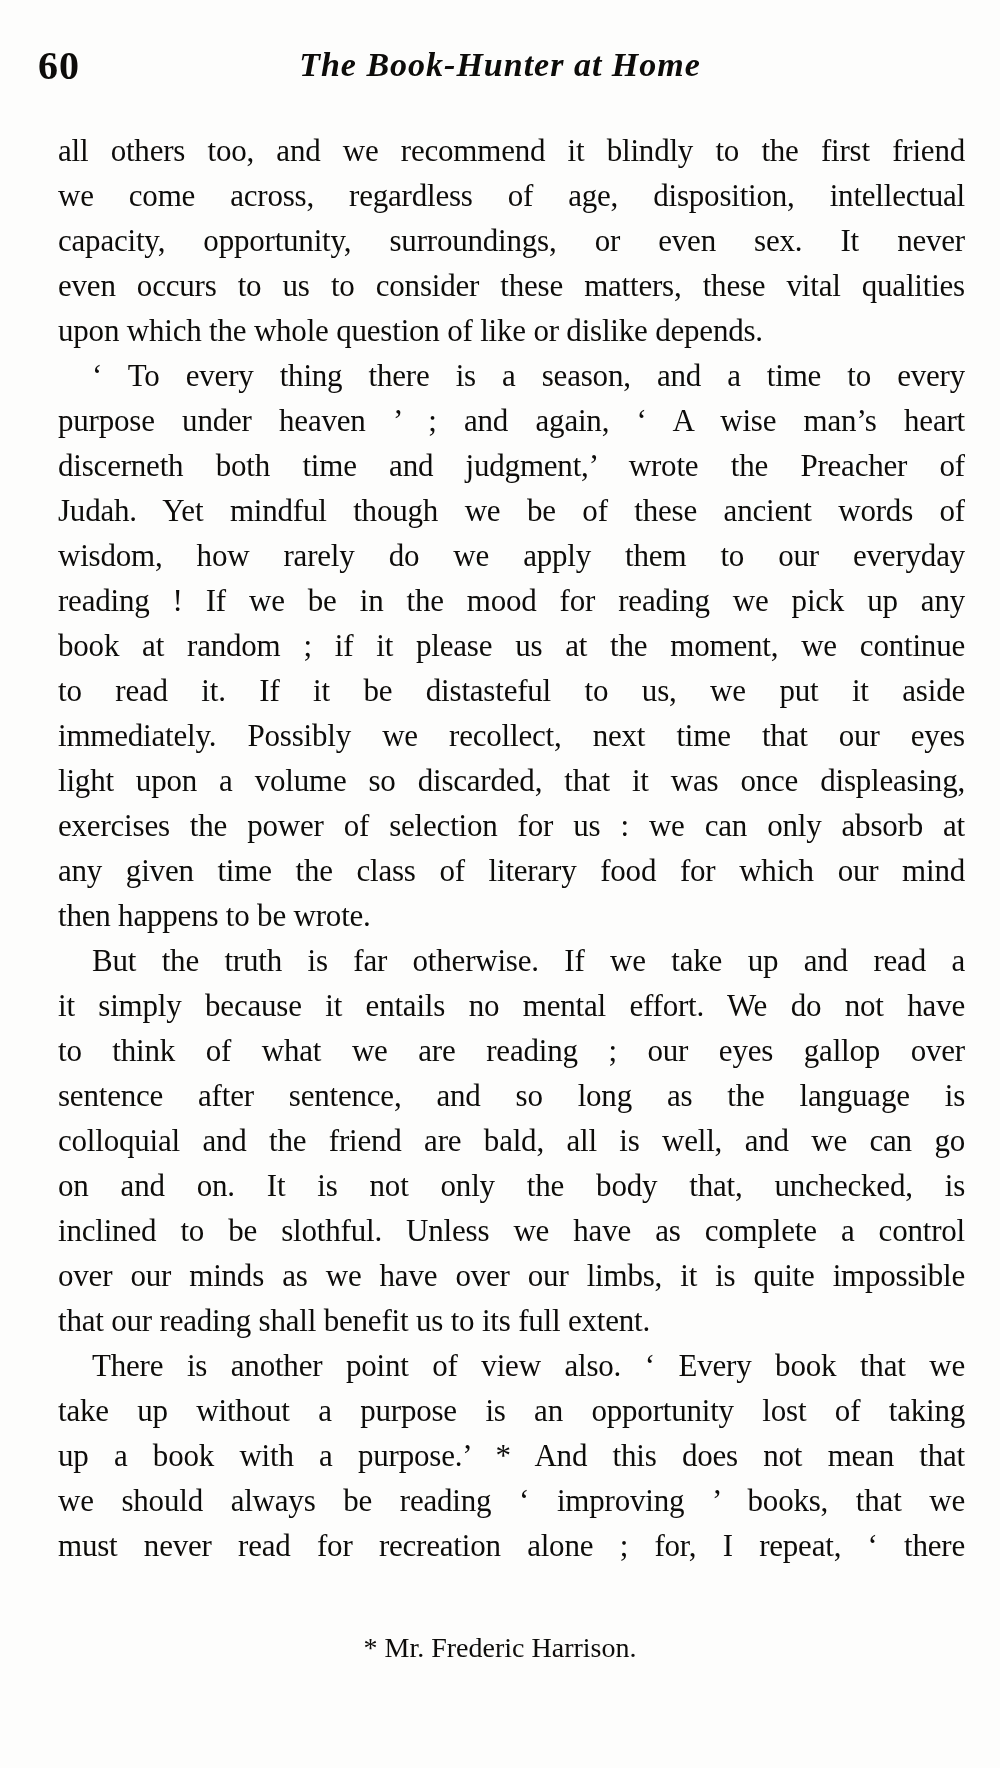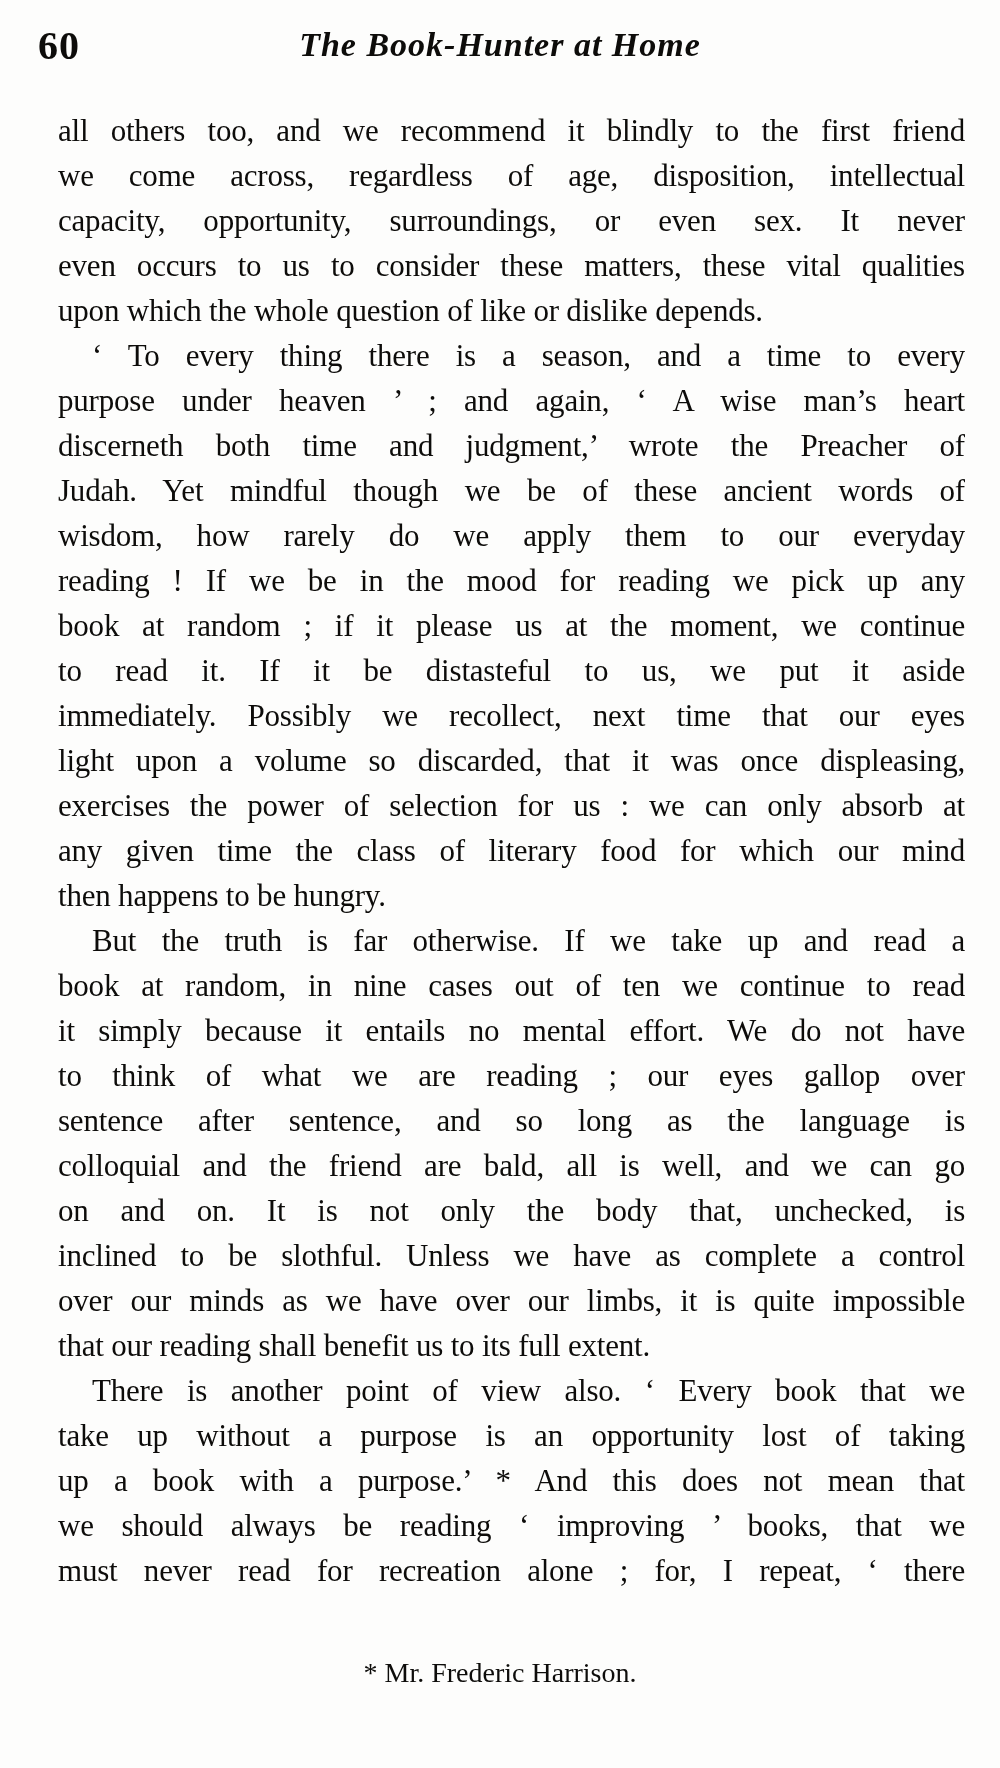--- a/index.html
+++ b/index.html
@@ -9,21 +9,21 @@
   }
   .page {
     position: relative;
     width: 1000px;
     height: 1768px;
     background: #fdfdfc;
     color: #0d0c0a;
     font-family: "Liberation Serif", "DejaVu Serif", serif;
     overflow: hidden;
     box-sizing: border-box;
-    padding-top: 20px;
+    padding-top: 40px;
   }
   .running-header {
     position: relative;
     height: 50px;
     text-align: center;
   }
   .pagenum {
     position: absolute;
     left: 38px;
     top: 2px;
@@ -96,26 +96,25 @@
       <div class="line">discerneth both time and judgment,’ wrote the Preacher of</div>
       <div class="line">Judah.  Yet mindful though we be of these ancient words of</div>
       <div class="line">wisdom, how rarely do we apply them to our everyday</div>
       <div class="line">reading !  If we be in the mood for reading we pick up any</div>
       <div class="line">book at random ; if it please us at the moment, we continue</div>
       <div class="line">to read it.  If it be distasteful to us, we put it aside</div>
       <div class="line">immediately.  Possibly we recollect, next time that our eyes</div>
       <div class="line">light upon a volume so discarded, that it was once displeasing,</div>
       <div class="line">exercises the power of selection for us : we can only absorb at</div>
       <div class="line">any given time the class of literary food for which our mind</div>
-      <div class="line end">then happens to be hungry.</div>
+      <div class="line end">then happens to be wrote.</div>
     </div>
 
     <div class="para">
       <div class="line indent">But the truth is far otherwise.  If we take up and read a</div>
-      <div class="line">book at random, in nine cases out of ten we continue to read</div>
       <div class="line">it simply because it entails no mental effort.  We do not have</div>
       <div class="line">to think of what we are reading ; our eyes gallop over</div>
       <div class="line">sentence after sentence, and so long as the language is</div>
       <div class="line">colloquial and the friend are bald, all is well, and we can go</div>
       <div class="line">on and on.  It is not only the body that, unchecked, is</div>
       <div class="line">inclined to be slothful.  Unless we have as complete a control</div>
       <div class="line">over our minds as we have over our limbs, it is quite impossible</div>
       <div class="line end">that our reading shall benefit us to its full extent.</div>
     </div>
 

